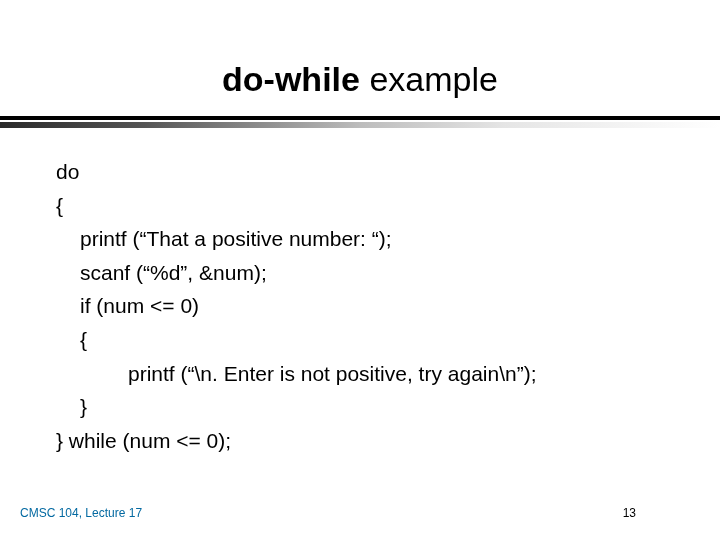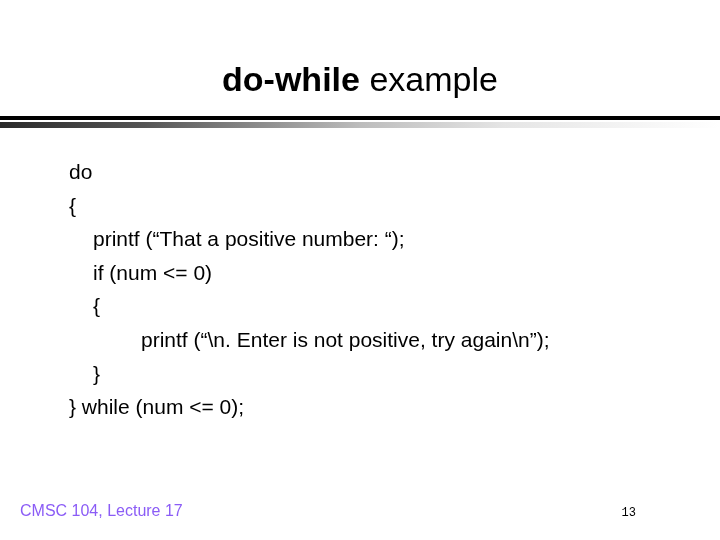--- a/index.html
+++ b/index.html
@@ -55,62 +55,62 @@
       #2a2a2a 0%,
       #555555 20%,
       #888888 35%,
       #bcbcbc 50%,
       #e5e5e5 70%,
       #ffffff 100%);
   }
   .body {
     position: absolute;
     top: 155px;
-    left: 69px;
+    left: 56px;
     width: 630px;
     font-size: 21px;
     color: #000;
     line-height: 1.6;
   }
   .i1 { padding-left: 24px; }
   .i2 { padding-left: 72px; }
   .footer-left {
     position: absolute;
     bottom: 20px;
     left: 20px;
-    font-size: 16px;
-    color: #8b5cf6;
+    font-size: 12px;
+    color: #0369a1;
   }
   .footer-right {
     position: absolute;
     bottom: 20px;
     right: 20px;
     font-size: 12px;
     color: #000;
-    font-family: Liberation Mono, monospace;
   }
 </style>
 </head>
 <body>
 
 <div class="slide">
 
   <div class="title">
     <span class="bold">do-while</span><span> example</span>
   </div>
 
   <div class="rule">
     <div class="bar-top"></div>
     <div class="bar-grad"></div>
   </div>
 
   <div class="body">
     <div>do</div>
     <div>{</div>
     <div class="i1">printf (“That a positive number: “);</div>
+    <div class="i1">scanf (“%d”, &amp;num);</div>
     <div class="i1">if (num &lt;= 0)</div>
     <div class="i1">{</div>
     <div class="i2">printf (“\n. Enter is not positive, try again\n”);</div>
     <div class="i1">}</div>
     <div>} while (num &lt;= 0);</div>
   </div>
 
   <div class="footer-left">CMSC 104, Lecture 17</div>
   <div class="footer-right">13</div>
 

